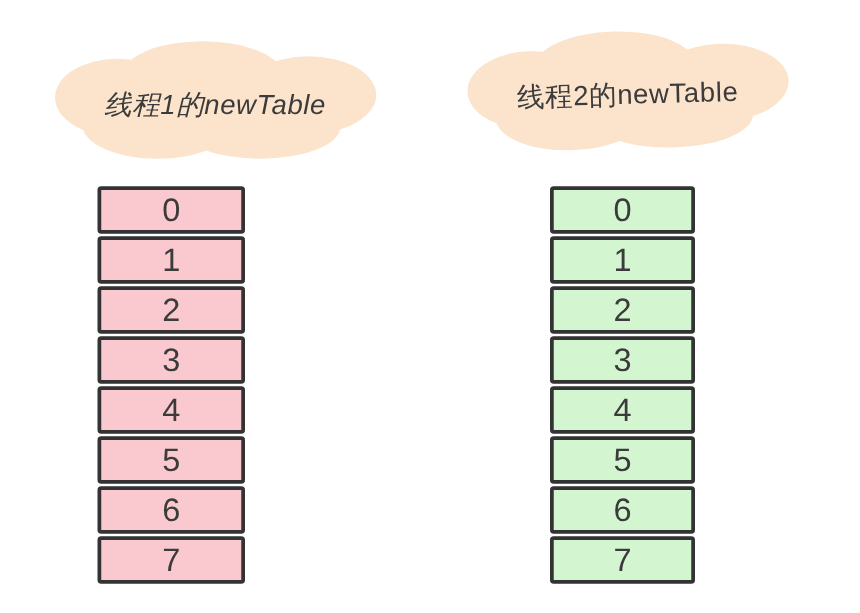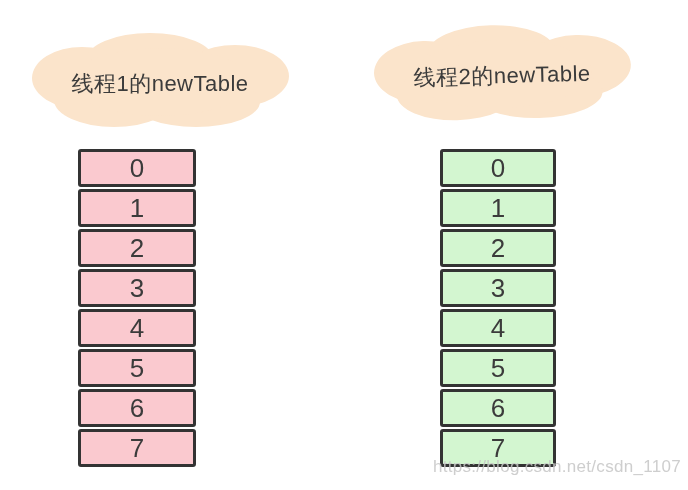--- a/index.html
+++ b/index.html
@@ -18,21 +18,21 @@
     position: absolute;
     inset: 0;
   }
 
   
   .cloud {
     position: absolute;
     width: 264px;
     height: 112px;
   }
-  .cloud-thread1 { left: 28px; top: 24px; }
+  .cloud-thread1 { left: 40px; top: 24px; font-style: italic; }
   .cloud-thread2 { left: 370px; top: 16px; transform: rotate(-1.5deg); }
   .cloud svg {
     position: absolute;
     inset: 0;
     width: 100%;
     height: 100%;
   }
   .cloud-label {
     position: absolute;
     inset: 0;
@@ -129,15 +129,14 @@
     <div class="cell">0</div>
     <div class="cell">1</div>
     <div class="cell">2</div>
     <div class="cell">3</div>
     <div class="cell">4</div>
     <div class="cell">5</div>
     <div class="cell">6</div>
     <div class="cell">7</div>
   </div>
 
-  <div class="watermark">https://blog.csdn.net/csdn_1107</div>
 
 </div>
 
 </body></html>

